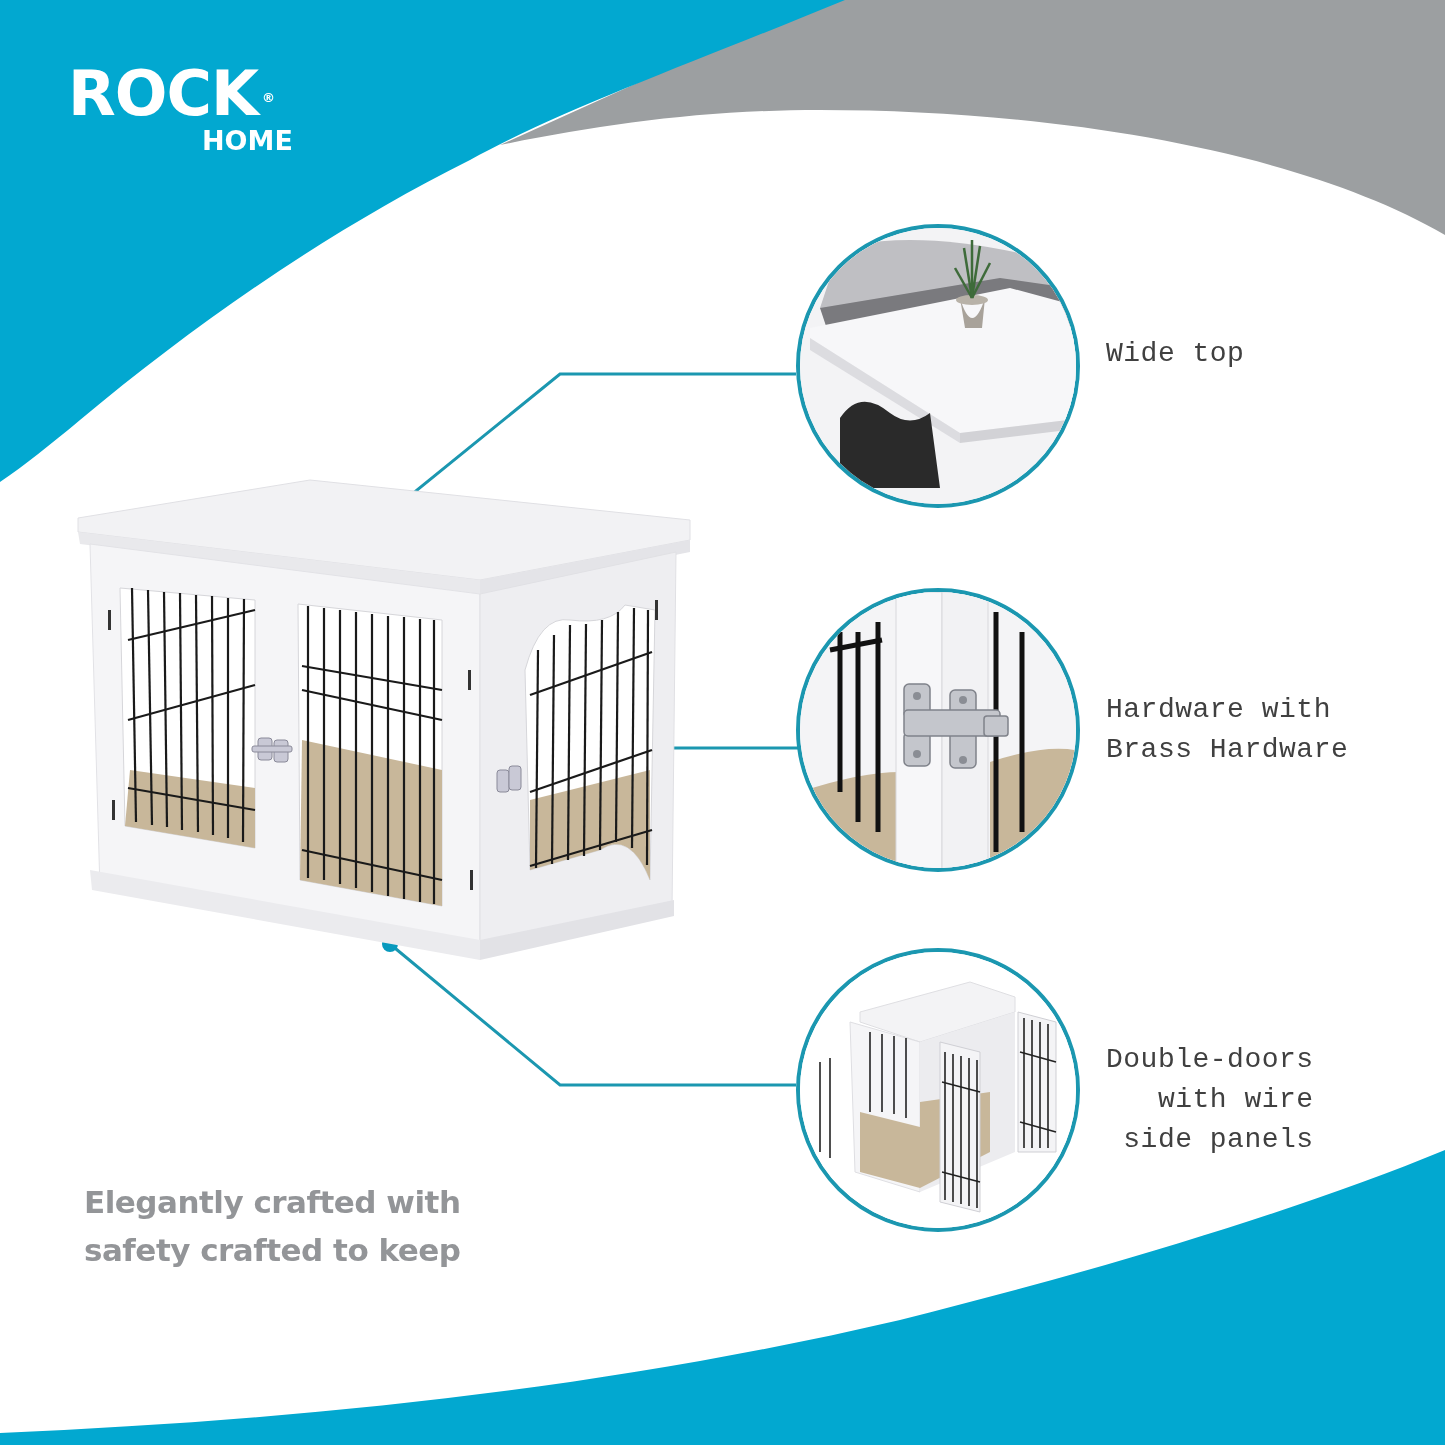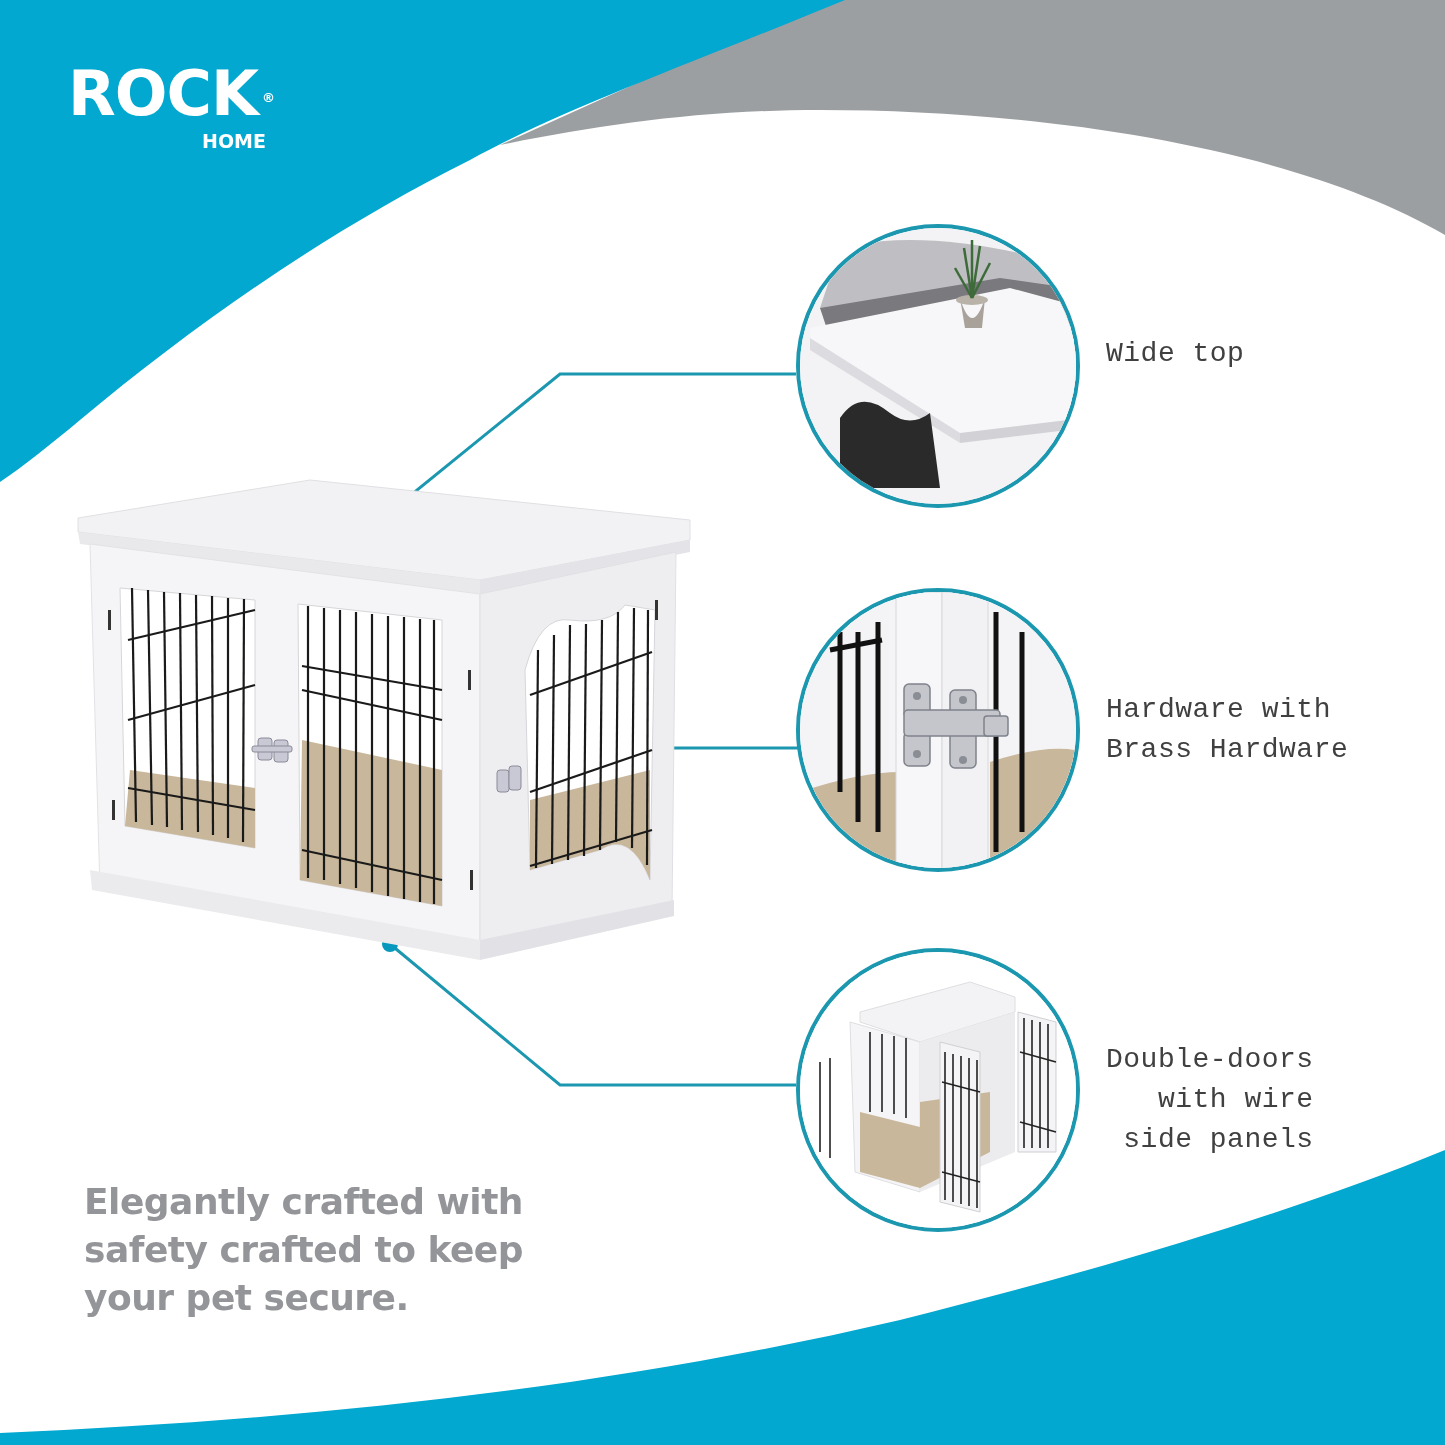--- a/index.html
+++ b/index.html
@@ -6,27 +6,27 @@
   html, body { width: 1445px; height: 1445px; overflow: hidden; background: #ffffff; }
   body { position: relative; font-family: "DejaVu Sans", sans-serif; }
 
   .bg-svg { position: absolute; left: 0; top: 0; width: 1445px; height: 1445px; }
 
   
   .logo { position: absolute; left: 68px; top: 52px; width: 270px; color: #ffffff; }
   .logo-bird { font-family: "DejaVu Sans", sans-serif; font-weight: 200; font-size: 60px; letter-spacing: -1px; line-height: 60px; }
   .logo-rock { font-family: "DejaVu Sans", sans-serif; font-weight: bold; font-size: 62px; line-height: 64px; letter-spacing: -1px; margin-top: 10px; position: relative; display: inline-block; }
   .logo-reg { position: absolute; right: -16px; top: 4px; font-size: 13px; font-weight: bold; }
-  .logo-home { font-family: "DejaVu Sans", sans-serif; font-weight: bold; font-size: 19px; line-height: 30px; text-align: left; padding-left: 134px; margin-top: 0px; letter-spacing: 0px; }
+  .logo-home { font-family: "DejaVu Sans", sans-serif; font-weight: bold; font-size: 27px; line-height: 30px; text-align: left; padding-left: 134px; margin-top: 0px; letter-spacing: 0px; }
 
   
   .feature-label { position: absolute; left: 1106px; color: #404040; font-family: Liberation Mono, monospace; font-size: 28px; line-height: 40px; letter-spacing: 0.5px; }
 
   
-  .tagline { position: absolute; left: 84px; top: 1178px; width: 620px; color: #939598; font-family: "DejaVu Sans", sans-serif; font-weight: bold; font-size: 36px; line-height: 48px; letter-spacing: -0.5px; }
+  .tagline { position: absolute; left: 84px; top: 1178px; width: 620px; color: #939598; font-family: "DejaVu Sans", sans-serif; font-weight: bold; font-size: 31px; line-height: 48px; letter-spacing: -0.5px; }
 
   
   .callout { position: absolute; width: 284px; height: 284px; border-radius: 50%; border: 4px solid #1b97b0; overflow: hidden; background: #ffffff; }
 </style>
 </head>
 <body>
 
 <svg class="bg-svg" viewBox="0 0 1445 1445" xmlns="http://www.w3.org/2000/svg">
 
   <path d="M820 0 L1445 0 L1445 235 C1300 150 1050 110 820 110 C700 110 600 125 500 145 Z" fill="#9c9fa1"></path>
@@ -240,14 +240,13 @@
 </div>
 <div class="feature-label" style="top:1040px;text-align:right;">
   <div>Double-doors</div>
   <div>with wire</div>
   <div>side panels</div>
 </div>
 
 <div class="tagline">
   <div>Elegantly crafted with</div>
   <div>safety crafted to keep</div>
-  <div>your pet secure.</div>
 </div>
 
 </body></html>

